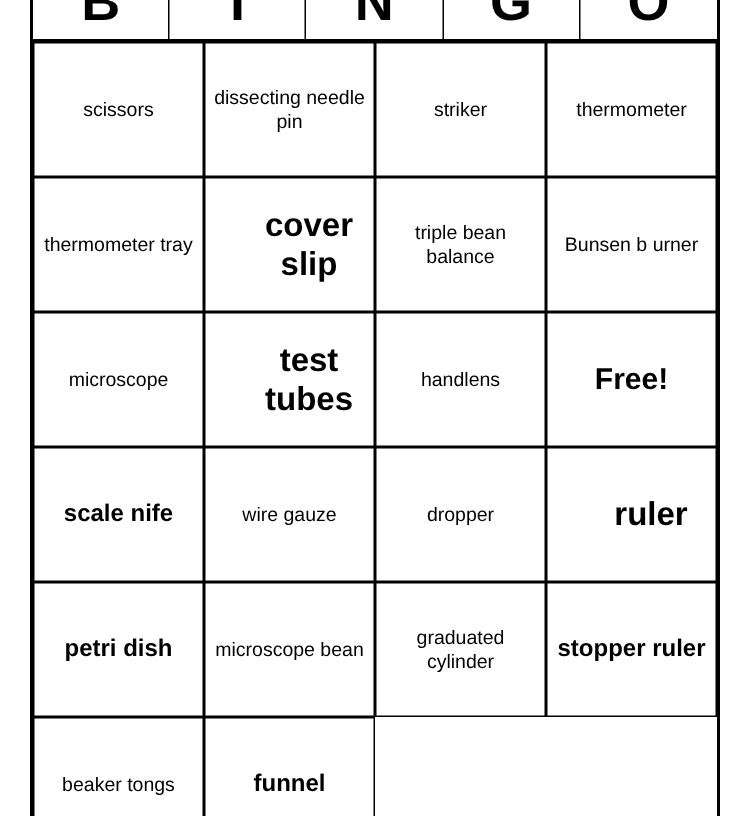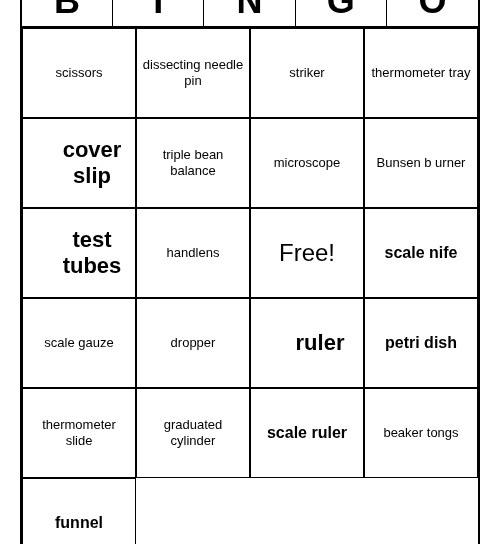--- a/index.html
+++ b/index.html
@@ -50,51 +50,52 @@
     .bingo-cell.large-text {
       font-size: 22px;
       font-weight: bold;
       padding-left: 30px;
     }
     .bingo-cell.medium-text {
       font-size: 16px;
       font-weight: bold;
     }
     .bingo-cell.free {
-      font-size: 24px;
-      font-weight: normal;
+      font-size: 20px;
+      font-weight: bold;
     }
   </style>
 </head>
 <body>
 
 <div class="bingo-card">
   <div class="bingo-header">
   <div class="bingo-header-cell">B</div>
       <div class="bingo-header-cell">I</div>
       <div class="bingo-header-cell">N</div>
       <div class="bingo-header-cell">G</div>
       <div class="bingo-header-cell">O</div>
     </div>
   <div class="bingo-grid">
   <div class="bingo-cell">scissors</div>
       <div class="bingo-cell">dissecting needle pin</div>
       <div class="bingo-cell">striker</div>
+      <div class="bingo-cell">thermometer</div>
       <div class="bingo-cell">thermometer tray</div>
       <div class="bingo-cell large-text">cover slip</div>
       <div class="bingo-cell">triple bean balance</div>
+      <div class="bingo-cell">Bunsen b urner</div>
       <div class="bingo-cell">microscope</div>
-      <div class="bingo-cell">Bunsen b urner</div>
       <div class="bingo-cell large-text">test tubes</div>
       <div class="bingo-cell">handlens</div>
       <div class="bingo-cell free">Free!</div>
       <div class="bingo-cell medium-text">scale nife</div>
-      <div class="bingo-cell">scale gauze</div>
+      <div class="bingo-cell">wire gauze</div>
       <div class="bingo-cell">dropper</div>
       <div class="bingo-cell large-text">ruler</div>
       <div class="bingo-cell medium-text">petri dish</div>
-      <div class="bingo-cell">thermometer slide</div>
+      <div class="bingo-cell">microscope bean</div>
       <div class="bingo-cell">graduated cylinder</div>
-      <div class="bingo-cell medium-text">scale ruler</div>
+      <div class="bingo-cell medium-text">stopper ruler</div>
       <div class="bingo-cell">beaker tongs</div>
       <div class="bingo-cell medium-text">funnel</div>
     </div>
 </div>
 
 </body></html>

